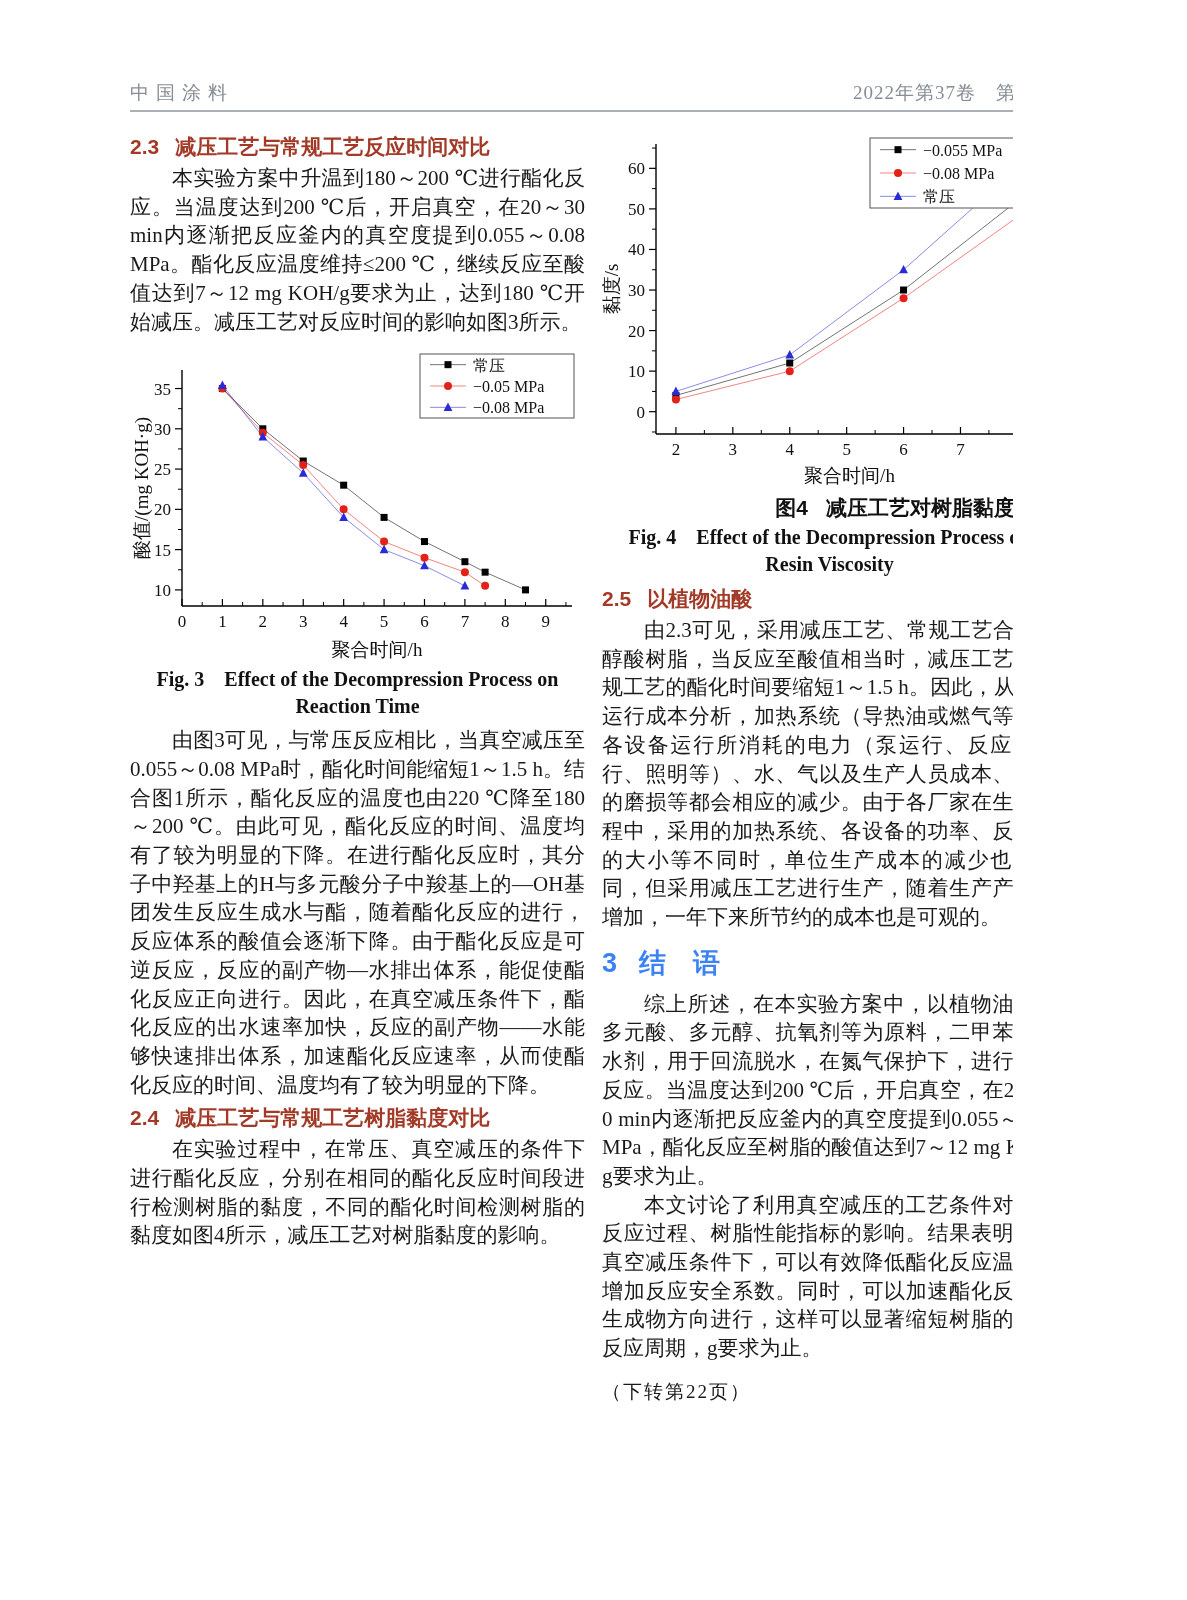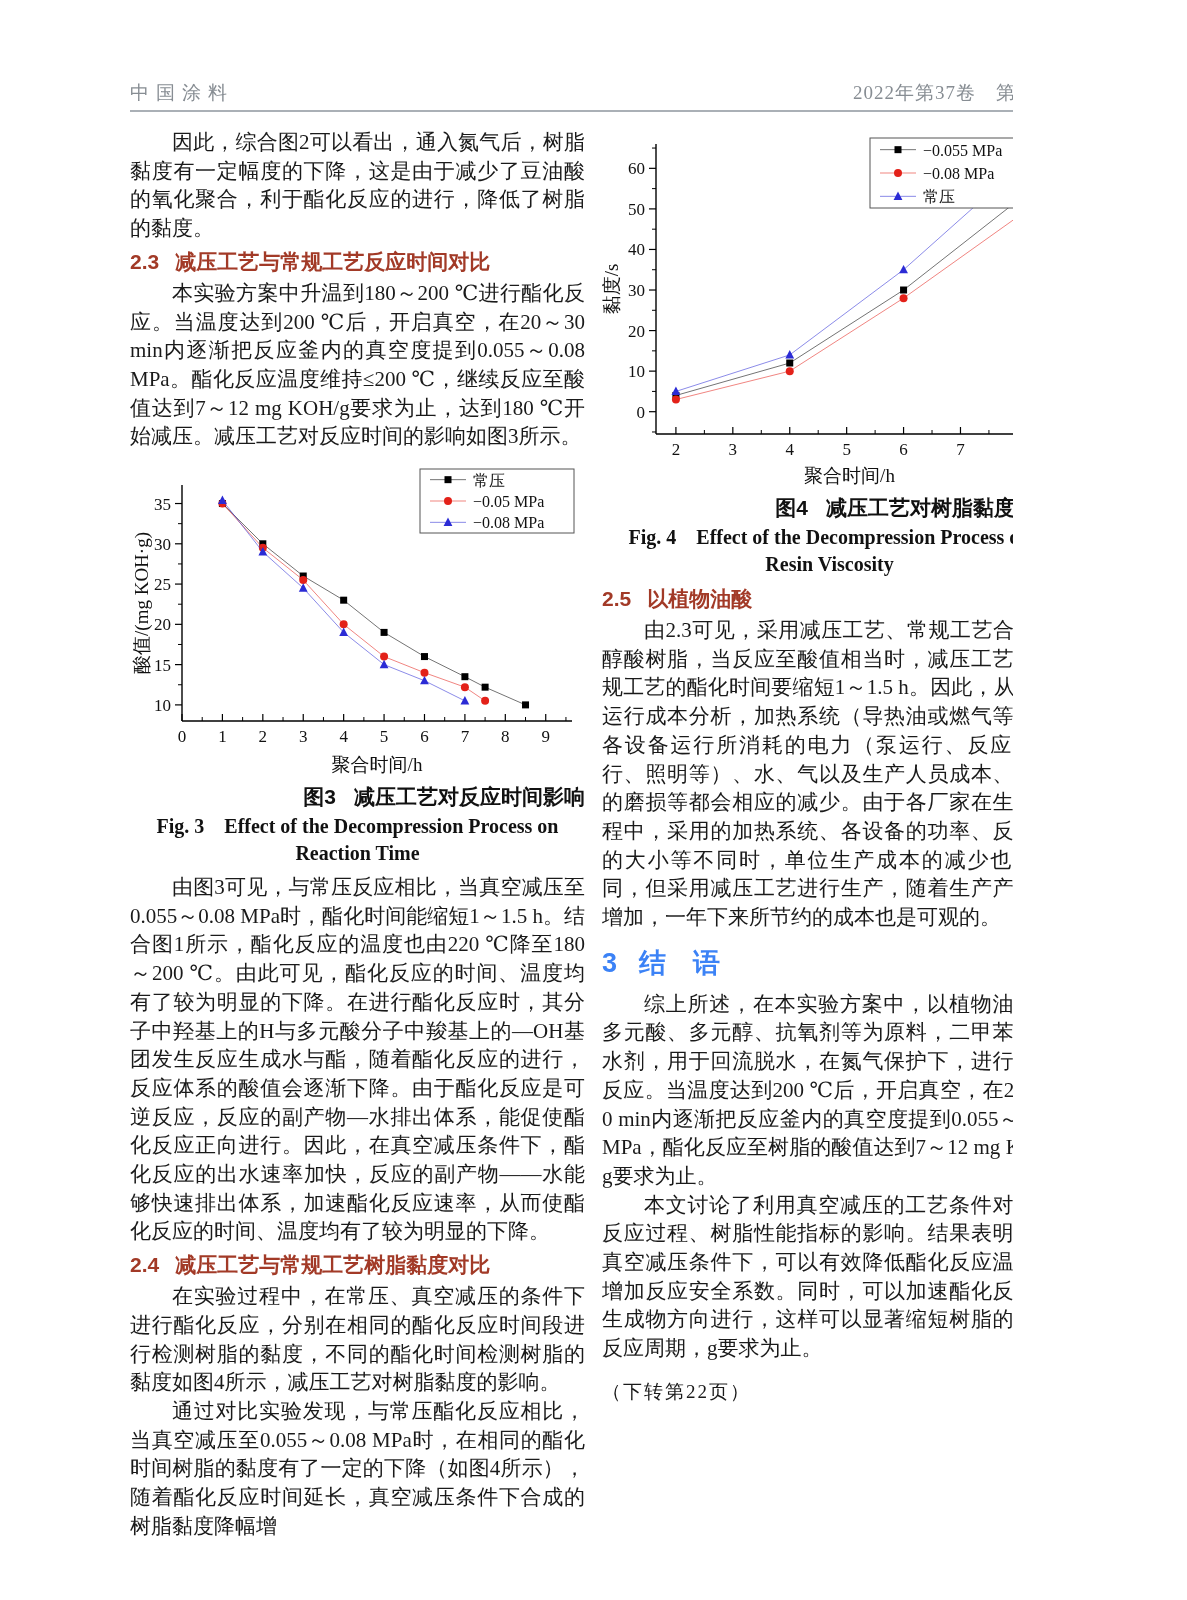--- a/index.html
+++ b/index.html
@@ -65,21 +65,20 @@
 
   <div class="header">
     <span class="journal">中国涂料</span>
     <span class="issue">2022年第37卷　第12期</span>
   </div>
   <div class="header-rule"></div>
 
   <div class="content">
 
     <div class="col">
-      <p class="body-para">因此，综合图2可以看出，通入氮气后，树脂黏度有一定幅度的下降，这是由于减少了豆油酸的氧化聚合，利于酯化反应的进行，降低了树脂的黏度。</p>
 
       <div class="sec-heading">
         <span class="sec-num">2.3</span><span>减压工艺与常规工艺反应时间对比</span>
       </div>
 
       <p class="body-para">本实验方案中升温到180～200 ℃进行酯化反应。当温度达到200 ℃后，开启真空，在20～30 min内逐渐把反应釜内的真空度提到0.055～0.08 MPa。酯化反应温度维持≤200 ℃，继续反应至酸值达到7～12 mg KOH/g要求为止，达到180 ℃开始减压。减压工艺对反应时间的影响如图3所示。</p>
 
       <div class="figure-block">
         <svg id="chart-fig3" width="452" height="318" viewBox="0 0 452 318">
             <polyline points="90.41450777202073,42.525597269624555 130.82901554404145,82.79863481228668 171.24352331606218,115.01706484641637 211.65803108808288,139.18088737201364 252.0725388601036,171.39931740614333 292.48704663212436,195.5631399317406 332.9015544041451,215.69965870307166 353.1088082901554,226.1706484641638 393.52331606217615,243.89078498293514" fill="none" stroke="#000000" stroke-width="1" opacity="0.55"></polyline>
@@ -164,34 +163,30 @@
             <line x1="298" y1="18.666666666666664" x2="334" y2="18.666666666666664" stroke="#000000" stroke-width="1" opacity="0.55"></line>
             <rect x="312.5" y="15.166666666666664" width="7" height="7" fill="#000000"></rect>
             <text x="341" y="24.666666666666664" font-size="16" font-family="&quot;Liberation Serif&quot;,&quot;DejaVu Serif&quot;,serif" fill="#111">常压</text>
             <line x1="298" y1="40" x2="334" y2="40" stroke="#e32119" stroke-width="1" opacity="0.55"></line>
             <circle cx="316" cy="40" r="4" fill="#e32119"></circle>
             <text x="341" y="46" font-size="16" font-family="&quot;Liberation Serif&quot;,&quot;DejaVu Serif&quot;,serif" fill="#111">−0.05 MPa</text>
             <line x1="298" y1="61.333333333333336" x2="334" y2="61.333333333333336" stroke="#2b2bd5" stroke-width="1" opacity="0.55"></line>
             <polygon points="316,56.53333333333334 311.6,64.93333333333334 320.4,64.93333333333334" fill="#2b2bd5"></polygon>
             <text x="341" y="67.33333333333334" font-size="16" font-family="&quot;Liberation Serif&quot;,&quot;DejaVu Serif&quot;,serif" fill="#111">−0.08 MPa</text>
           </svg>
-        <div class="caption-zh">
-          <span>图3</span><span class="cap-gap"></span><span>减压工艺对反应时间影响</span>
-        </div>
         <div class="caption-en">Fig. 3　Effect of the Decompression Process on Reaction Time</div>
       </div>
 
       <p class="body-para">由图3可见，与常压反应相比，当真空减压至0.055～0.08 MPa时，酯化时间能缩短1～1.5 h。结合图1所示，酯化反应的温度也由220 ℃降至180～200 ℃。由此可见，酯化反应的时间、温度均有了较为明显的下降。在进行酯化反应时，其分子中羟基上的H与多元酸分子中羧基上的—OH基团发生反应生成水与酯，随着酯化反应的进行，反应体系的酸值会逐渐下降。由于酯化反应是可逆反应，反应的副产物—水排出体系，能促使酯化反应正向进行。因此，在真空减压条件下，酯化反应的出水速率加快，反应的副产物——水能够快速排出体系，加速酯化反应速率，从而使酯化反应的时间、温度均有了较为明显的下降。</p>
 
       <div class="sec-heading">
         <span class="sec-num">2.4</span><span>减压工艺与常规工艺树脂黏度对比</span>
       </div>
 
       <p class="body-para">在实验过程中，在常压、真空减压的条件下进行酯化反应，分别在相同的酯化反应时间段进行检测树脂的黏度，不同的酯化时间检测树脂的黏度如图4所示，减压工艺对树脂黏度的影响。</p>
-      <p class="body-para">通过对比实验发现，与常压酯化反应相比，当真空减压至0.055～0.08 MPa时，在相同的酯化时间树脂的黏度有了一定的下降（如图4所示），随着酯化反应时间延长，真空减压条件下合成的树脂黏度降幅增</p>
     </div>
 
     <div class="col">
       <div class="figure-block" style="margin-top:0;">
         <svg id="chart-fig4" width="455" height="362" viewBox="0 0 455 362">
             <polyline points="73.91911764705883,267.46853146853147 187.74264705882354,235.020979020979 301.5661764705883,162.01398601398603 415.389705882353,72.78321678321679" fill="none" stroke="#000000" stroke-width="1" opacity="0.55"></polyline>
             <rect x="70.41911764705883" y="263.96853146853147" width="7" height="7" fill="#000000"></rect>
             <rect x="184.24264705882354" y="231.520979020979" width="7" height="7" fill="#000000"></rect>
             <rect x="298.0661764705883" y="158.51398601398603" width="7" height="7" fill="#000000"></rect>
             <rect x="411.889705882353" y="69.28321678321679" width="7" height="7" fill="#000000"></rect>

